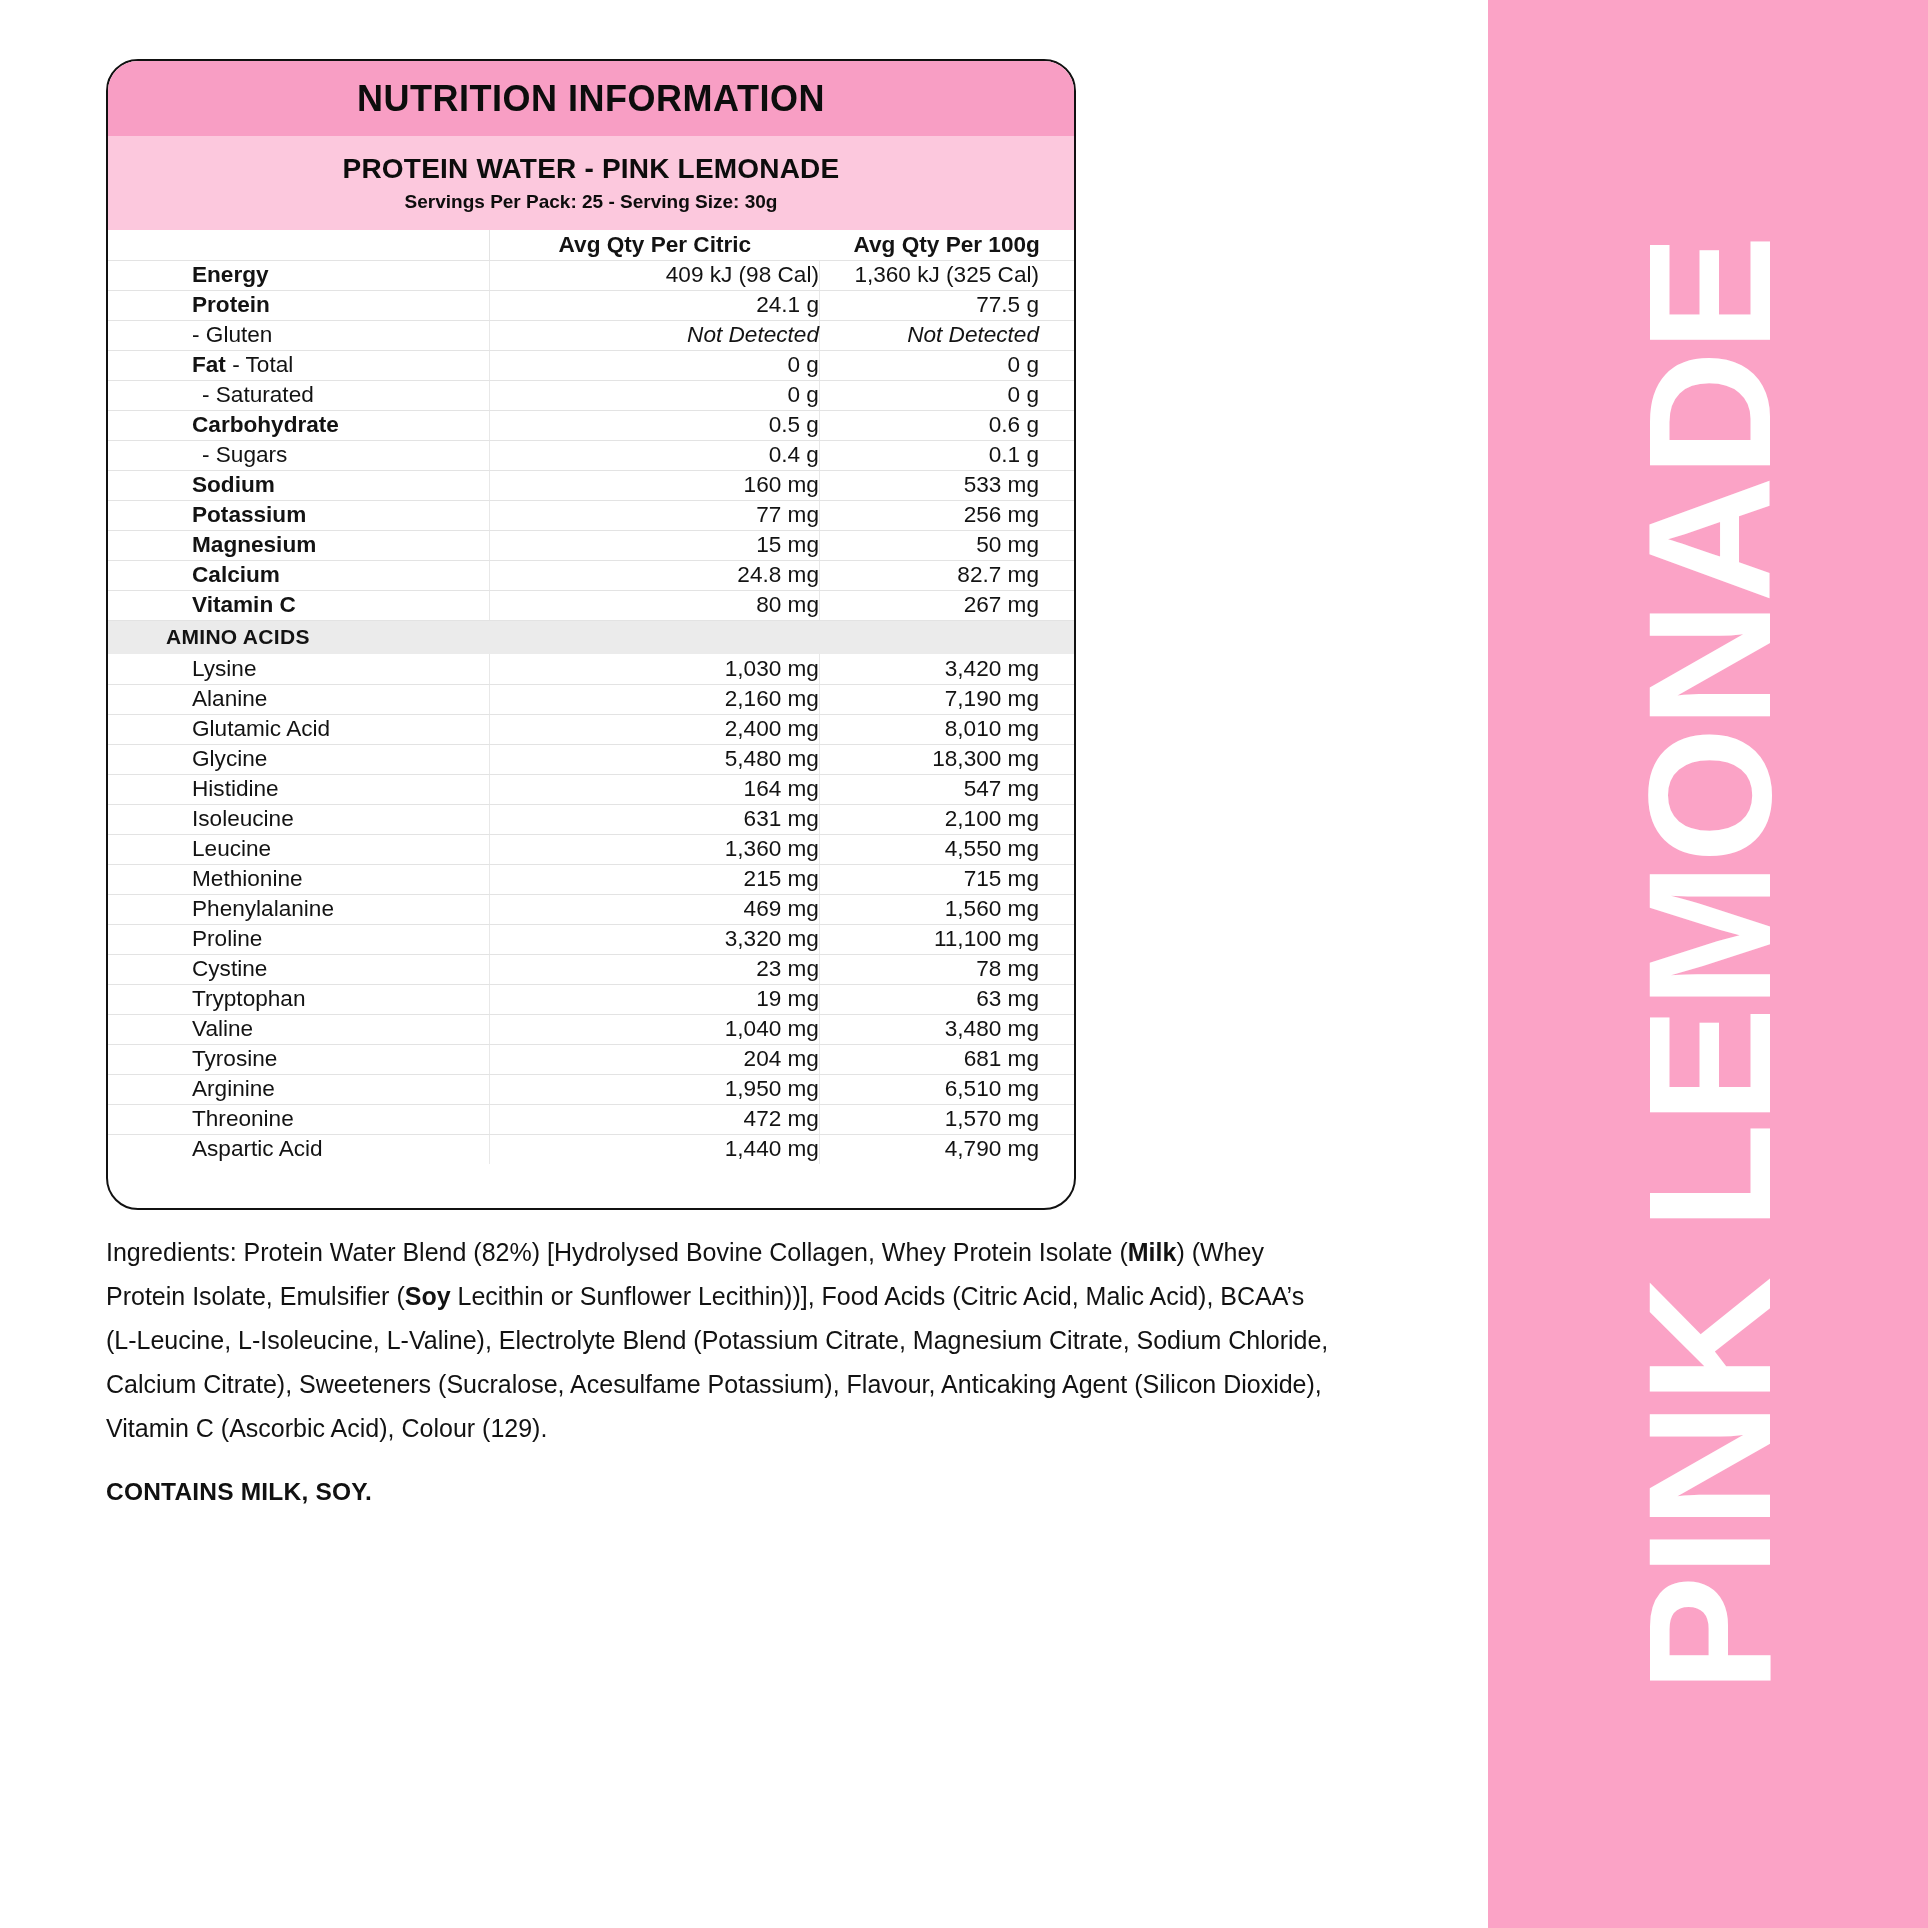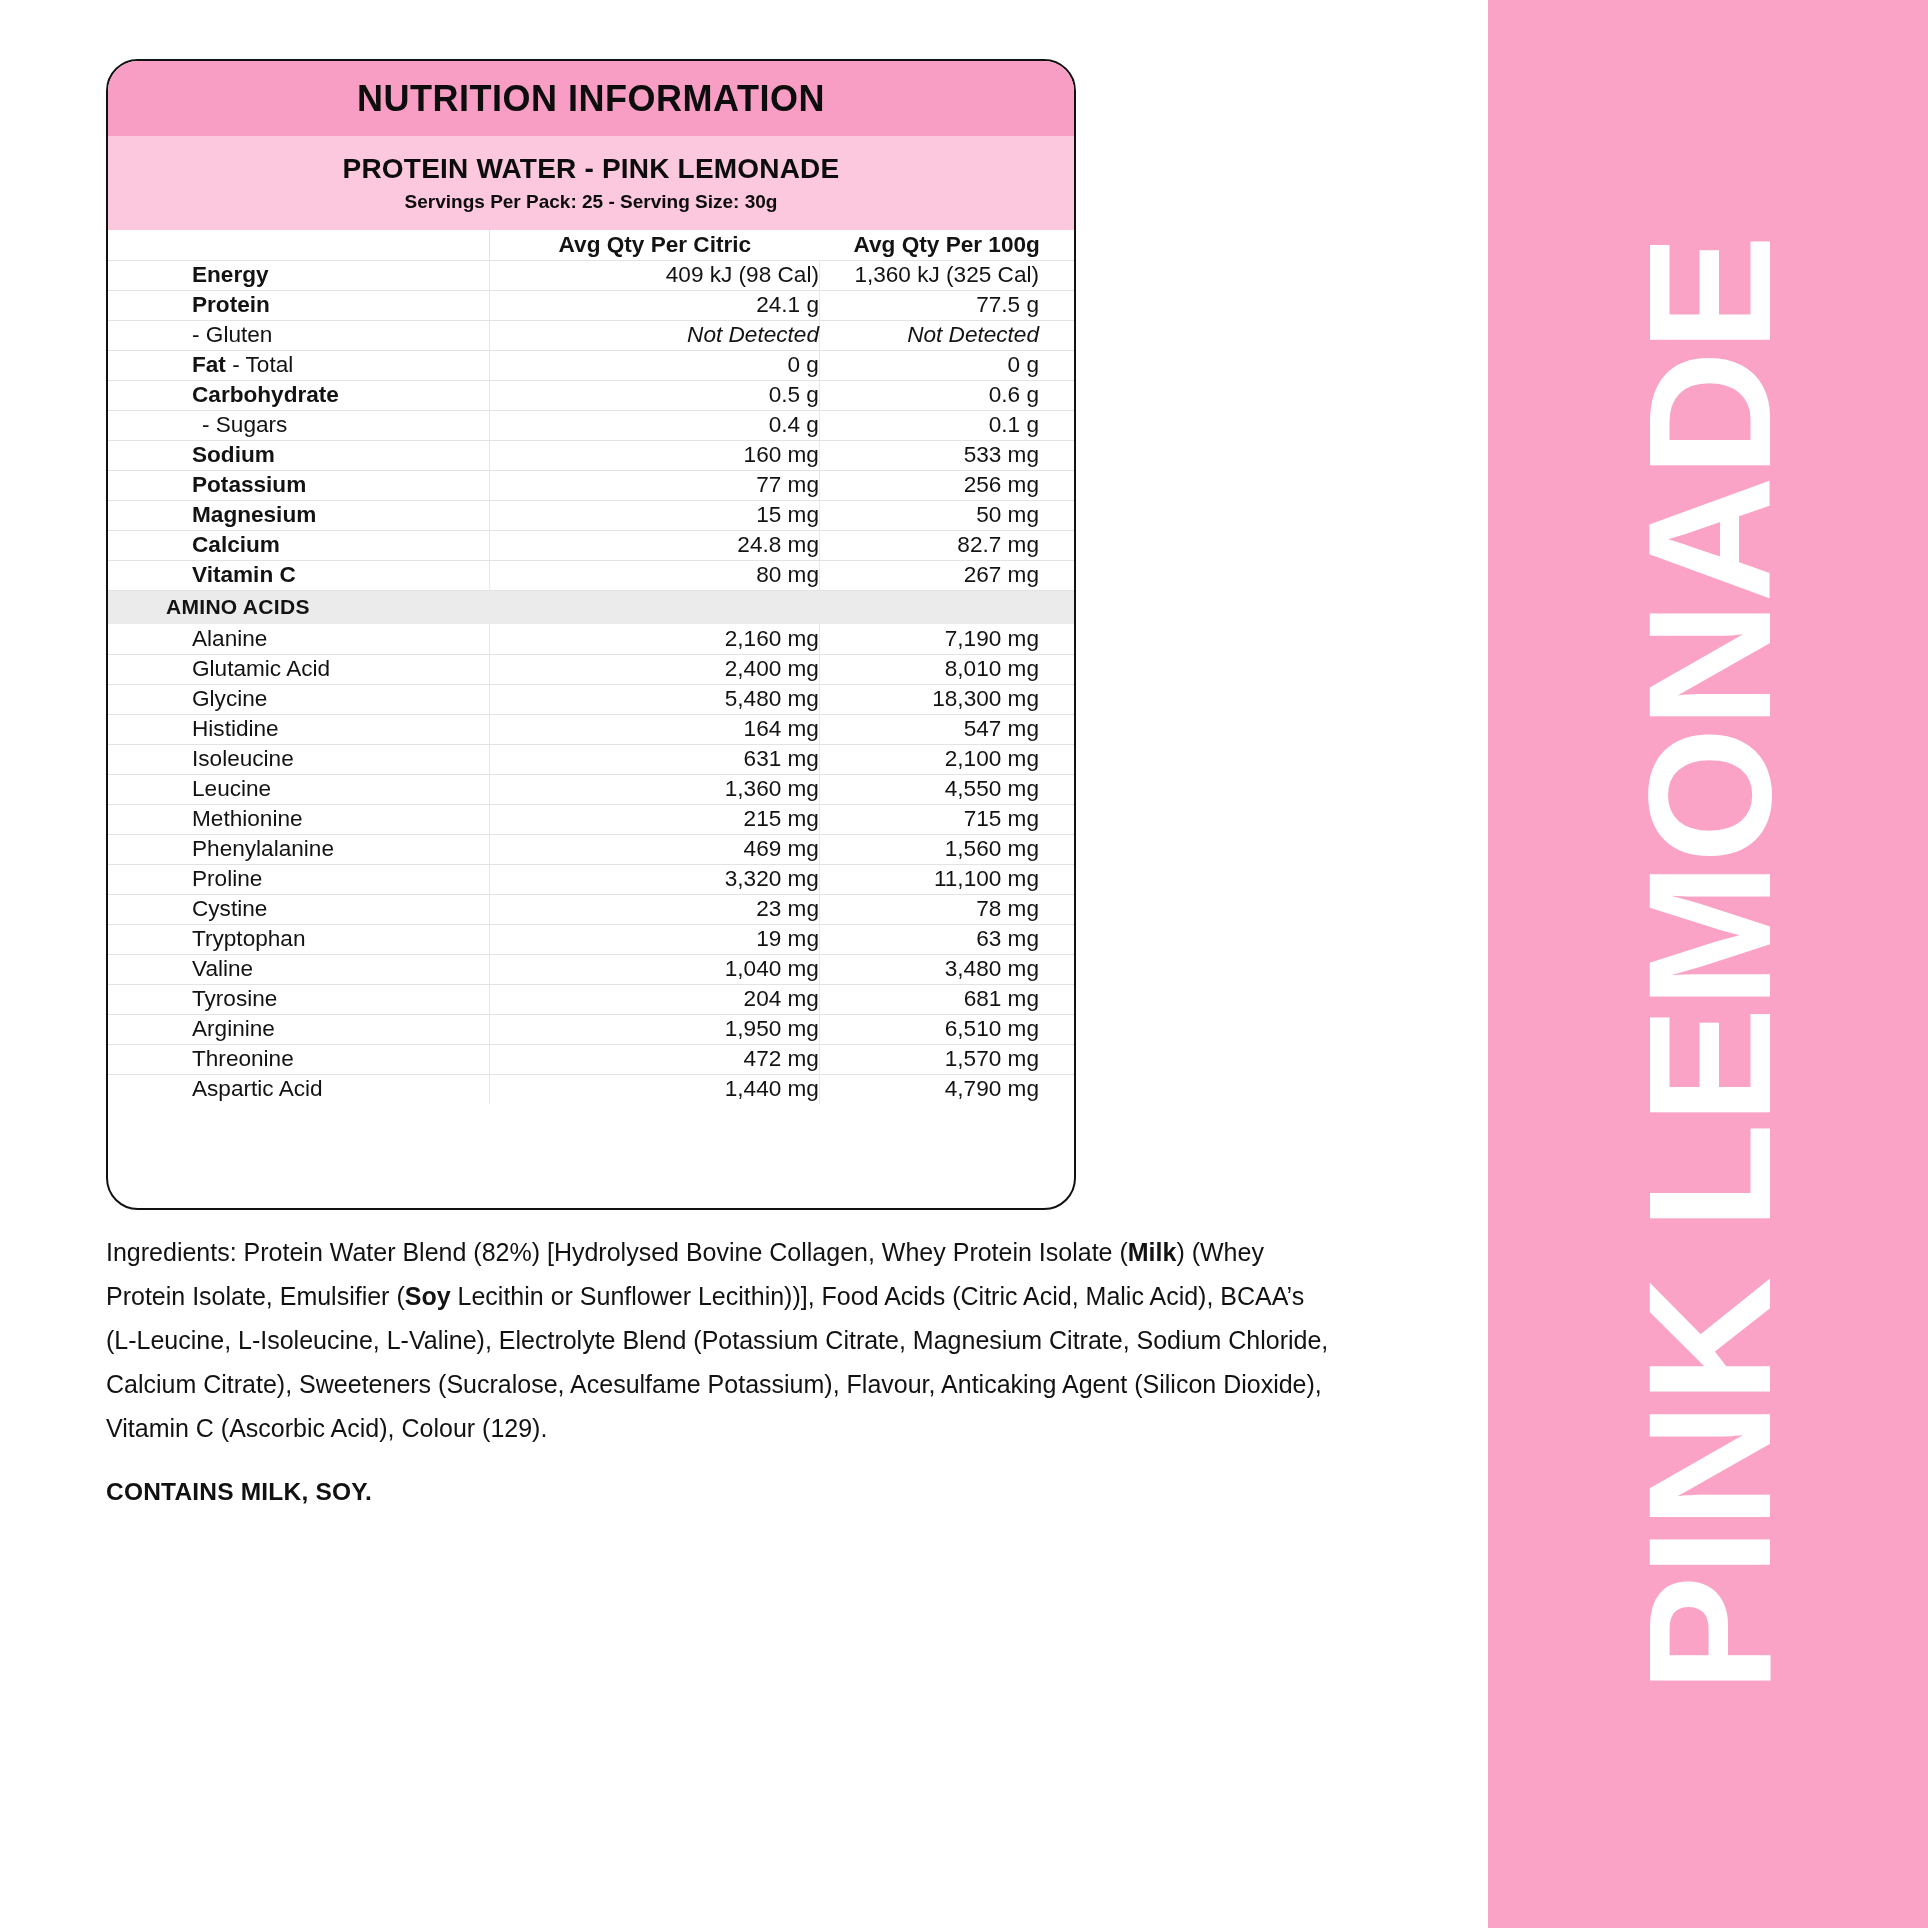--- a/index.html
+++ b/index.html
@@ -200,20 +200,25 @@
             <td class="lbl ind1"><span>- Gluten</span></td>
             <td class="val serve it">Not Detected</td>
             <td class="val last it">Not Detected</td>
           </tr>
           <tr>
             <td class="lbl ind1"><span class="b">Fat</span><span> - Total</span></td>
             <td class="val serve">0 g</td>
             <td class="val last">0 g</td>
           </tr>
           <tr>
+            <td class="lbl ind2"><span>- Saturated</span></td>
+            <td class="val serve">0 g</td>
+            <td class="val last">0 g</td>
+          </tr>
+          <tr>
             <td class="lbl ind1"><span class="b">Carbohydrate</span></td>
             <td class="val serve">0.5 g</td>
             <td class="val last">0.6 g</td>
           </tr>
           <tr>
             <td class="lbl ind2"><span>- Sugars</span></td>
             <td class="val serve">0.4 g</td>
             <td class="val last">0.1 g</td>
           </tr>
           <tr>
@@ -236,20 +241,25 @@
             <td class="val serve">24.8 mg</td>
             <td class="val last">82.7 mg</td>
           </tr>
           <tr>
             <td class="lbl ind1"><span class="b">Vitamin C</span></td>
             <td class="val serve">80 mg</td>
             <td class="val last">267 mg</td>
           </tr>
           <tr class="section">
             <td class="s-lbl" colspan="3">AMINO ACIDS</td>
+          </tr>
+          <tr>
+            <td class="lbl ind1"><span>Lysine</span></td>
+            <td class="val serve">1,030 mg</td>
+            <td class="val last">3,420 mg</td>
           </tr>
           <tr>
             <td class="lbl ind1"><span>Alanine</span></td>
             <td class="val serve">2,160 mg</td>
             <td class="val last">7,190 mg</td>
           </tr>
           <tr>
             <td class="lbl ind1"><span>Glutamic Acid</span></td>
             <td class="val serve">2,400 mg</td>
             <td class="val last">8,010 mg</td>

